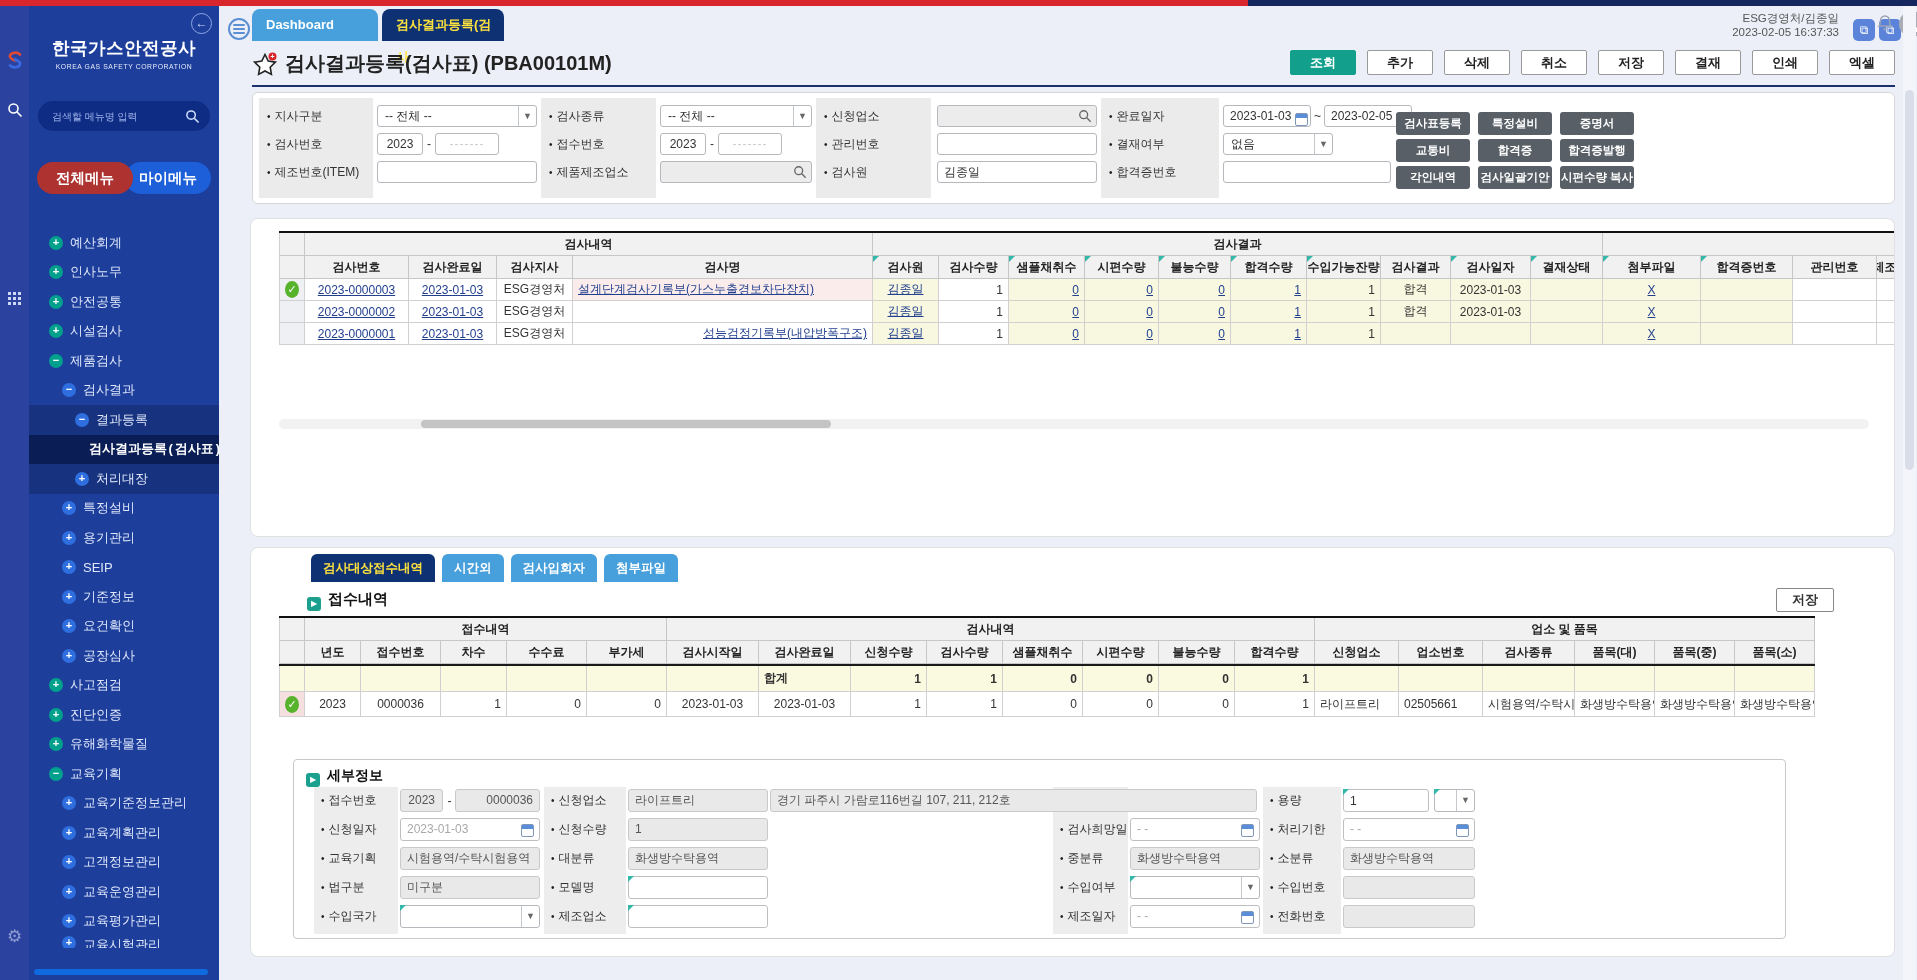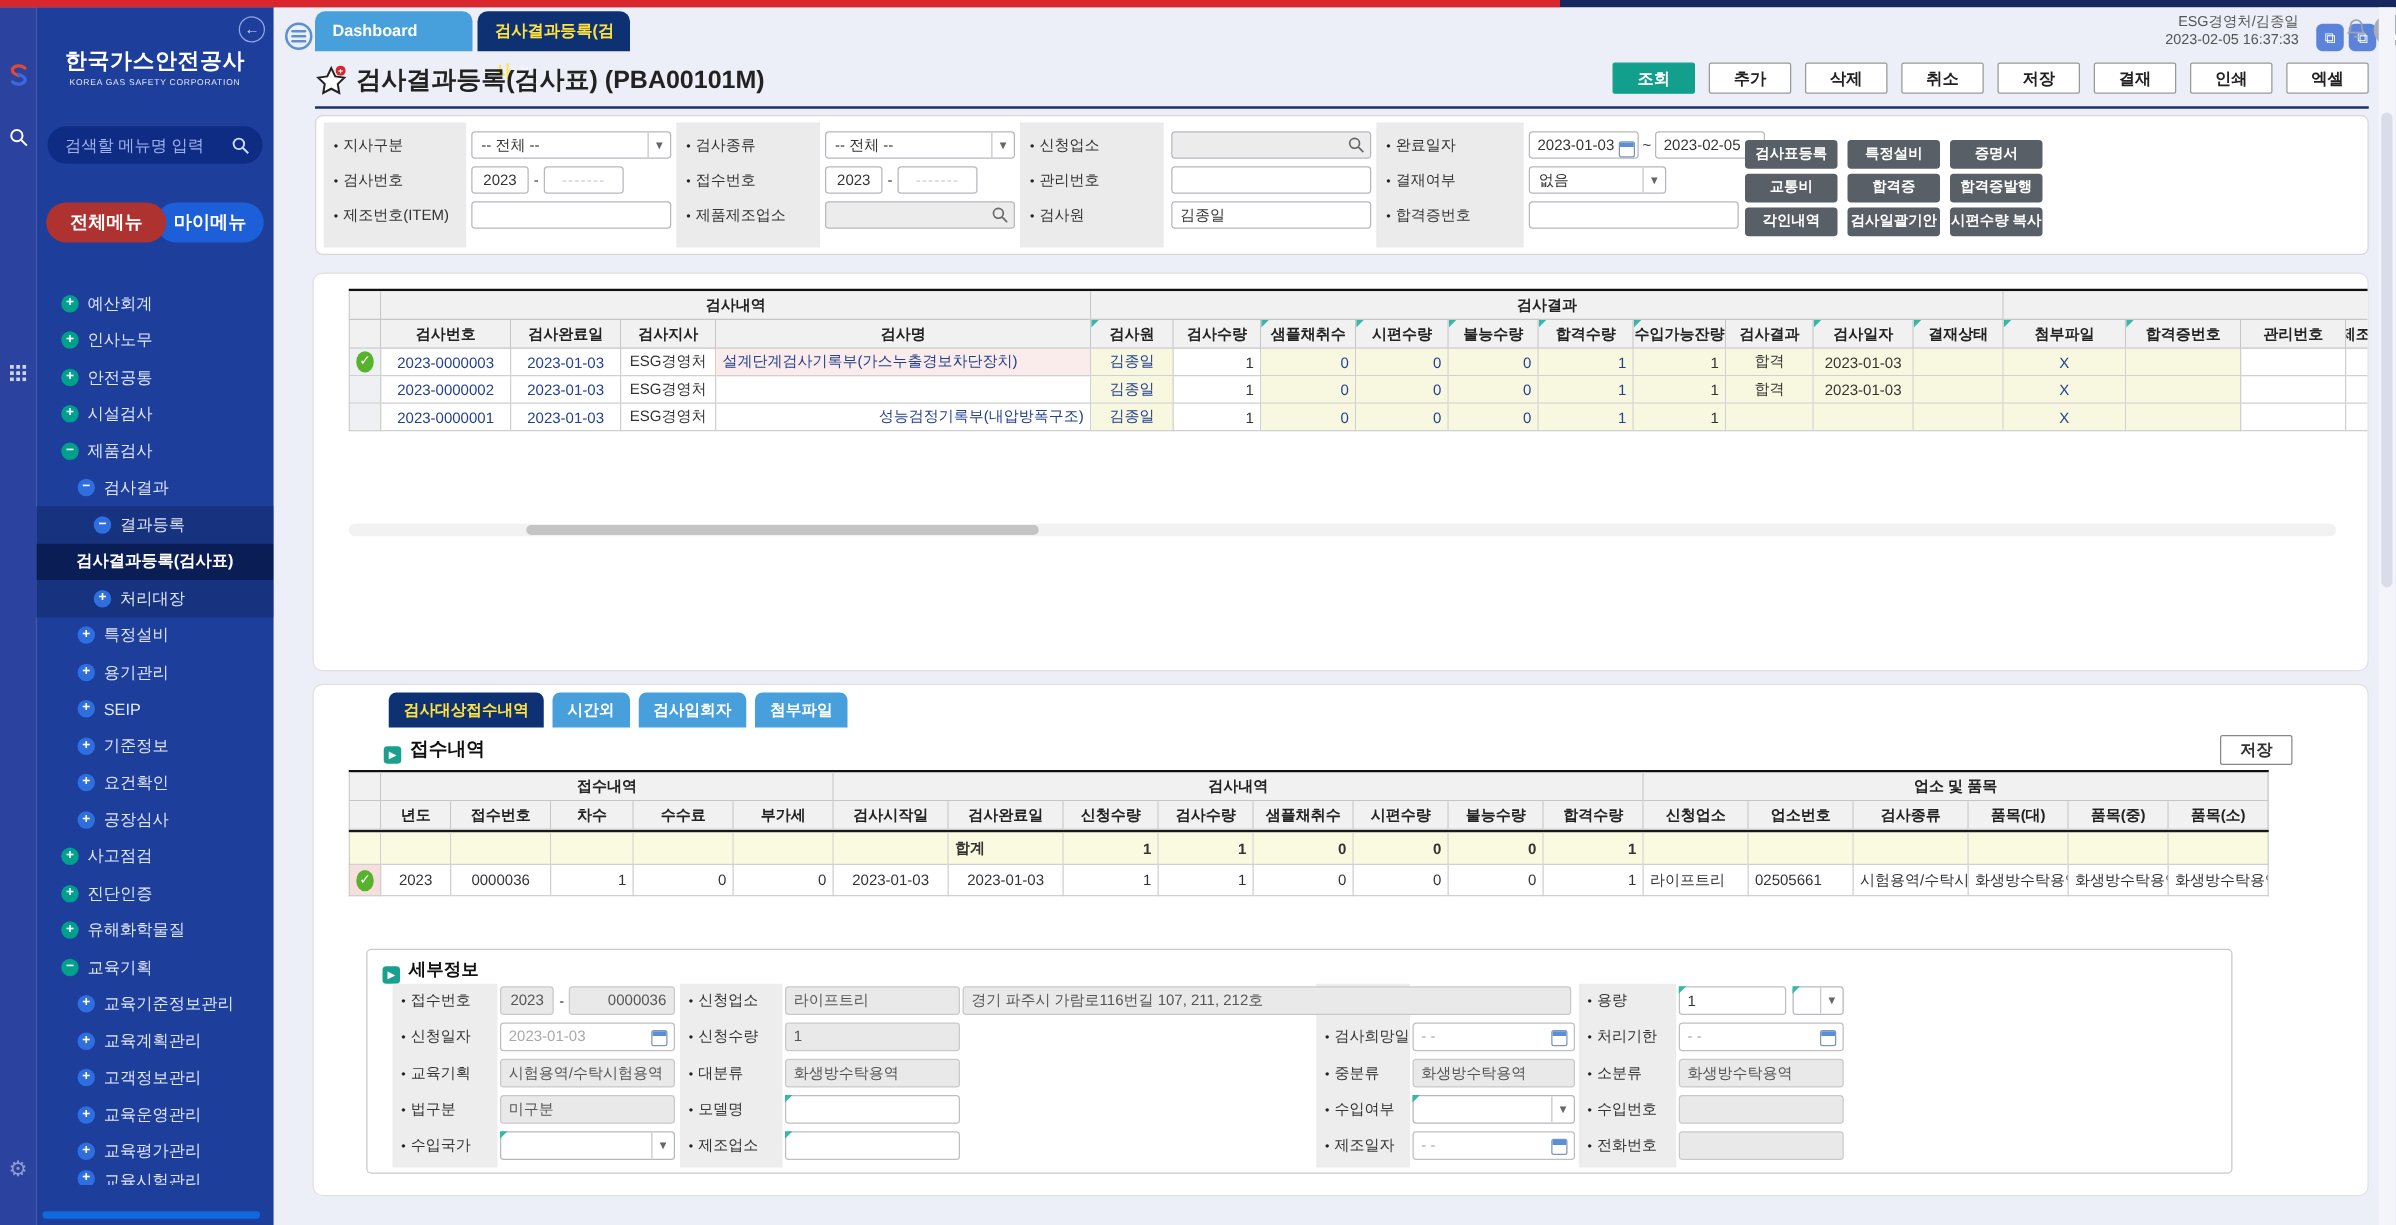--- a/index.html
+++ b/index.html
@@ -15,21 +15,21 @@
   #rail { left:0; top:6px; width:29px; height:974px; background:#2c429f; }
   #rail .ric { position:absolute; left:0; width:29px; text-align:center; }
 
   
   #sidebar { left:29px; top:6px; width:190px; height:974px; background:#1d3e9b; overflow:hidden; }
   #collapse { position:absolute; right:7px; top:7px; width:21px; height:21px; border:1.5px solid #8fa7e6; border-radius:50%; color:#cfdaf9; font-size:12px; line-height:18px; text-align:center; cursor:pointer; }
   #logoblk { position:absolute; left:0; top:30px; width:190px; text-align:center; }
   #logoblk .t1 { color:#fff; font-weight:bold; font-size:17.5px; letter-spacing:.5px; }
   #logoblk .t2 { color:#e7ecfb; font-size:6.8px; letter-spacing:.6px; margin-top:3px; }
   #sbsearch { position:absolute; left:9px; top:95px; width:172px; height:30px; background:#0f2c84; border-radius:15px; display:flex; align-items:center; padding:0 10px 0 14px; }
-  #sbsearch input { flex:1; background:transparent; border:none; outline:none; color:#cfe0ff; font-size:13px; width:110px; }
+  #sbsearch input { flex:1; background:transparent; border:none; outline:none; color:#cfe0ff; font-size:10px; width:110px; }
   #sbsearch input::placeholder { color:#9db3ea; }
   #menubtns { position:absolute; left:8px; top:156px; width:174px; height:32px; }
   .pill { position:absolute; top:0; height:32px; border-radius:16px; color:#fff; font-weight:bold; font-size:14.5px; text-align:center; line-height:32px; cursor:pointer; }
   #btn-all { left:0; width:96px; background:#ae3330; z-index:2; }
   #btn-my { left:88px; width:86px; background:#1c5fd8; z-index:1; }
   #menulist { position:absolute; left:0; top:222px; width:190px; }
   .mitem { height:29.5px; display:flex; align-items:center; color:#dfe7fb; font-size:13px; cursor:pointer; white-space:nowrap; }
   .mitem.band { background:#17327e; }
   .mitem.active { background:#0a1e55; color:#fff; font-weight:bold; }
   .mitem.clipped { height:12px; overflow:hidden; align-items:flex-start; }
@@ -85,21 +85,21 @@
   .tbl { position:absolute; border-top:2px solid #111; }
   .trow { display:flex; }
   .tc { flex:0 0 auto; border-right:1px solid #d0d0d0; border-bottom:1px solid #d0d0d0; overflow:hidden; white-space:nowrap; padding:0 5px; display:flex; align-items:center; justify-content:center; position:relative; }
   .tc.first { border-left:1px solid #d0d0d0; }
   .th { background:#f1f1f1; font-weight:bold; color:#222; border-color:#c6c6c6; }
   .tc.lft { justify-content:flex-start; } .tc.rgt { justify-content:flex-end; }
   .tc.yel { background:#f8f8e0; } .tc.pink { background:#fbecec; } .tc.stat { background:#eef0f3; }
   .tc.sumy { background:#fafae0; font-weight:bold; }
   .tc.statpink { background:#f5dfdf; }
   .marker:after { content:""; position:absolute; left:0; top:0; border-style:solid; border-width:6px 6px 0 0; border-color:#35b8aa transparent transparent transparent; }
-  a.cell-link { color:#23408f; cursor:pointer; }
+  a.cell-link { color:#23408f; text-decoration:underline; cursor:pointer; }
   .chk { width:17px; height:17px; border-radius:50%; background:#58b32c; color:#fff; font-size:11px; line-height:17px; text-align:center; font-weight:bold; }
   #hscroll { position:absolute; left:28px; top:200px; width:1590px; height:10px; background:#f2f2f2; border-radius:5px; }
   #hscroll .thumb { position:absolute; left:142px; top:1px; width:410px; height:8px; background:#c4c4c4; border-radius:4px; }
 
   
   .ltab { position:absolute; top:6px; height:28px; border-radius:6px 6px 0 0; padding:0 12px; line-height:28px; font-weight:bold; font-size:12.5px; color:#fff; background:#47a0dc; cursor:pointer; }
   .ltab.active { background:#0d3173; color:#ffe23e; }
   .secicon { display:inline-block; width:14px; height:14px; background:#1ba08e; border-radius:3px; color:#fff; font-size:8px; line-height:14px; text-align:center; vertical-align:-2px; }
   .sectitle { font-weight:bold; font-size:15px; color:#111; margin-left:7px; }
   #savebtn { position:absolute; right:60px; top:40px; width:58px; height:24px; background:#fff; border:1px solid #888; border-radius:2px; font-weight:bold; font-size:13px; text-align:center; line-height:22px; cursor:pointer; }
@@ -197,21 +197,21 @@
         <span>제품검사</span>
       </div>
       <div class="mitem" style="padding-left: 33px;">
         <span class="mico blue">−</span>
         <span>검사결과</span>
       </div>
       <div class="mitem band" style="padding-left: 46px;">
         <span class="mico blue">−</span>
         <span>결과등록</span>
       </div>
-      <div class="mitem active" style="padding-left: 32px;">
+      <div class="mitem active" style="padding-left: 60px; font-family: Liberation Mono, monospace;">
         <span>검사결과등록(검사표)</span>
       </div>
       <div class="mitem band" style="padding-left: 46px;">
         <span class="mico blue">+</span>
         <span>처리대장</span>
       </div>
       <div class="mitem" style="padding-left: 33px;">
         <span class="mico blue">+</span>
         <span>특정설비</span>
       </div>

